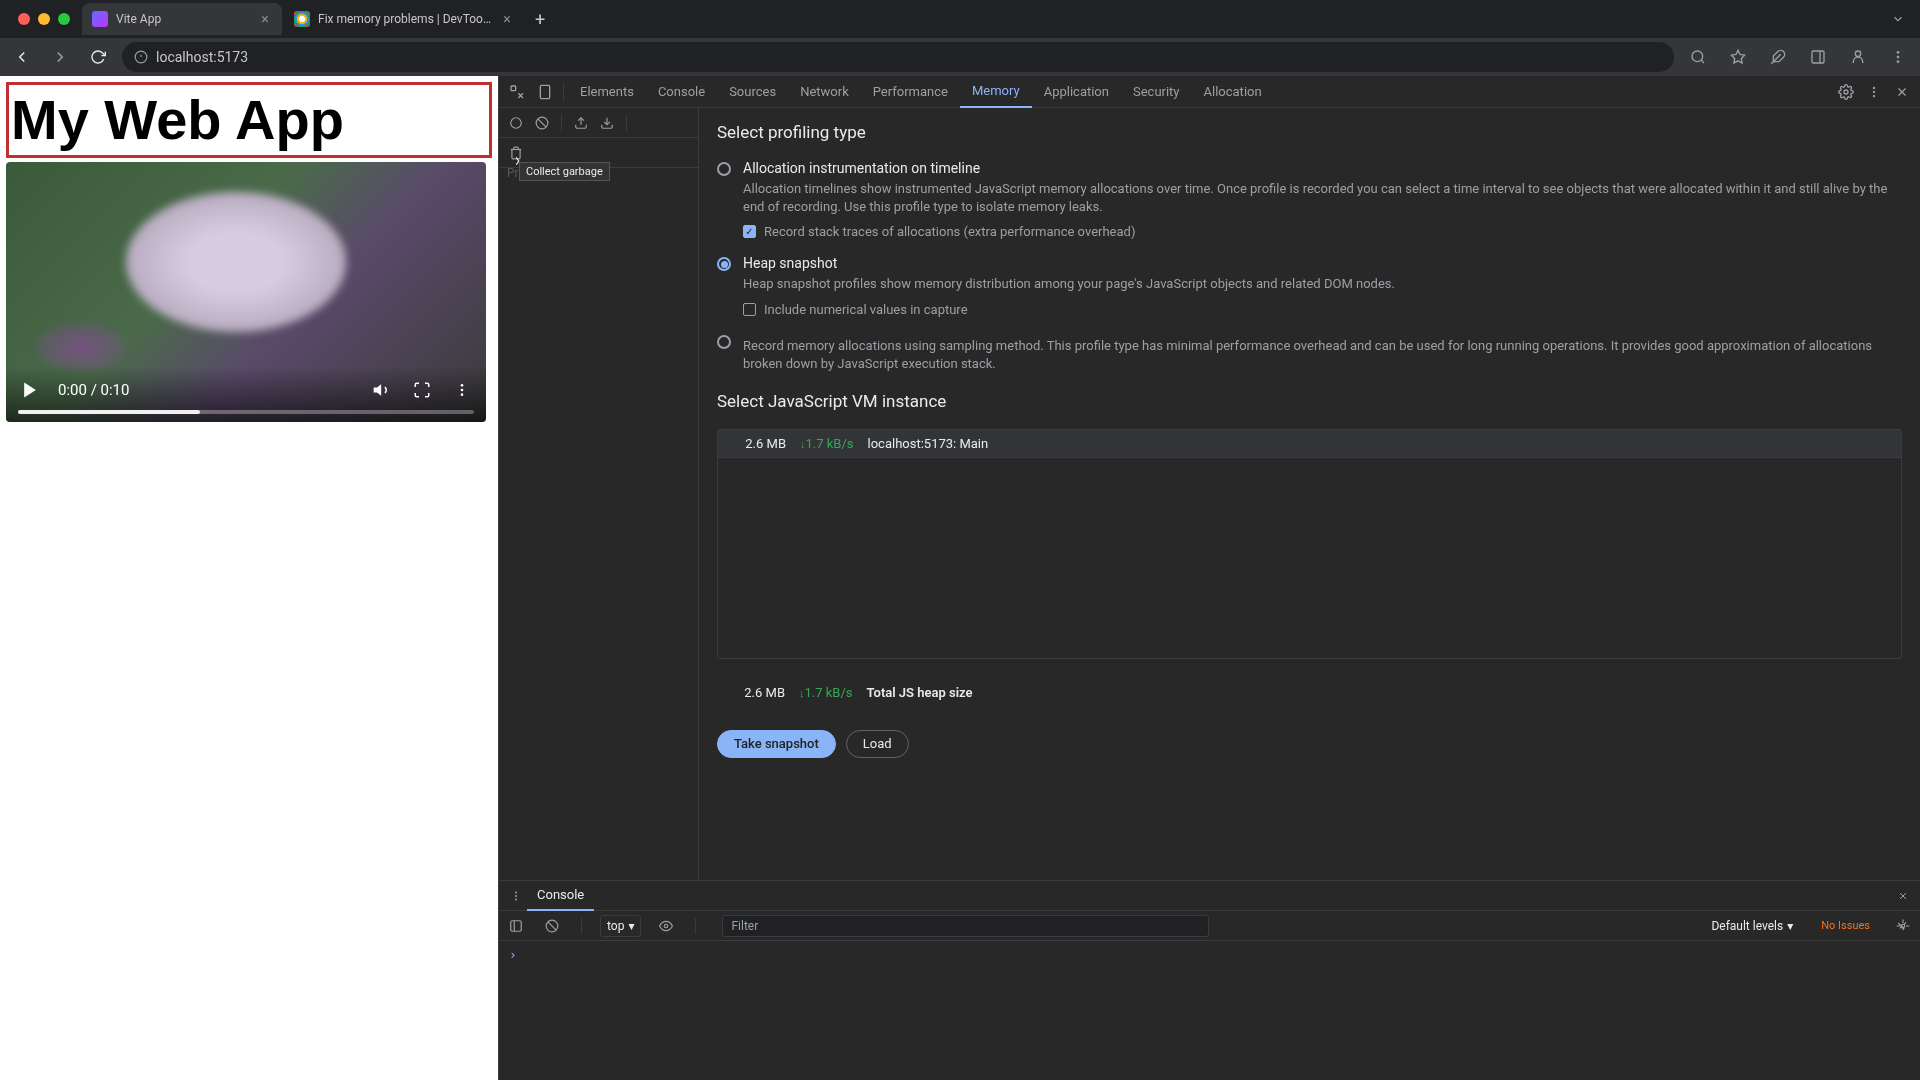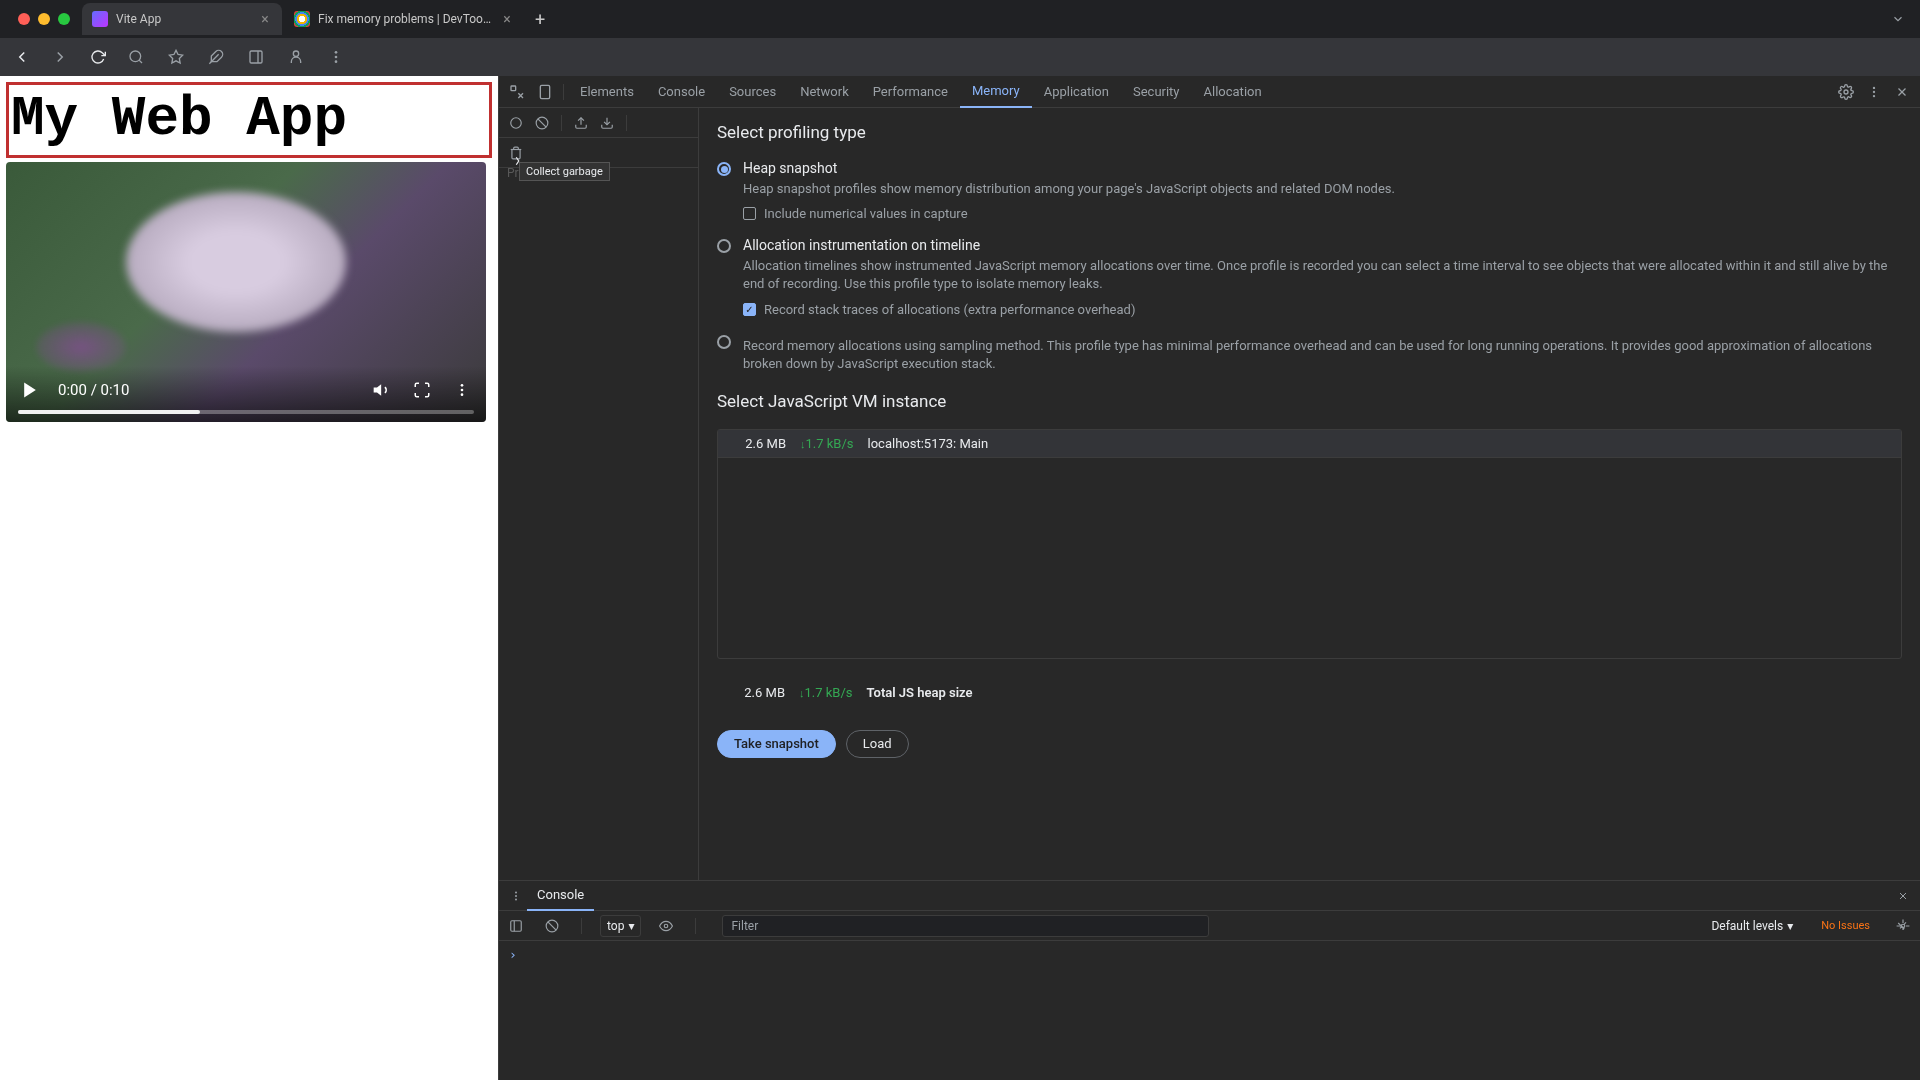--- a/index.html
+++ b/index.html
@@ -25,21 +25,21 @@
 .nav-btn.enabled { color: #e8eaed; }
 .address-bar { flex: 1; display: flex; align-items: center; height: 30px; background: #202124; border-radius: 15px; padding: 0 12px; gap: 8px; color: #c8c8c8; font-size: 14px; }
 .addr-icon { color: #9aa0a6; }
 .right-icons { display: flex; gap: 12px; align-items: center; }
 
 .content-area { display: flex; height: calc(100% - 76px); }
 
 
 .page-side { width: 498px; background: #fff; position: relative; }
 .page-inner { padding: 6px; }
-.app-title { font-family: Liberation Mono, monospace; font-size: 56px; font-weight: bold; color: #000; border: 3px solid #c03030; padding: 4px 2px; margin-bottom: 4px; line-height: 1.1; }
+.app-title { font-family: Liberation Sans, sans-serif; font-size: 56px; font-weight: bold; color: #000; border: 3px solid #c03030; padding: 4px 2px; margin-bottom: 4px; line-height: 1.1; }
 .video-box { width: 480px; height: 260px; background: linear-gradient(135deg, #3a5a3a 0%, #4a6a4a 40%, #5a4a6a 60%, #3a3a3a 100%); position: relative; border-radius: 4px; overflow: hidden; }
 .video-blob { position: absolute; width: 220px; height: 140px; background: radial-gradient(ellipse, #d8cce0 30%, #b8acc0 70%, transparent); border-radius: 50%; top: 30px; left: 120px; filter: blur(4px); }
 .video-blob2 { position: absolute; width: 90px; height: 50px; background: radial-gradient(ellipse, #8a4a9a, transparent); border-radius: 50%; top: 160px; left: 30px; filter: blur(3px); opacity: 0.7; }
 .video-controls { position: absolute; bottom: 0; left: 0; right: 0; height: 56px; background: linear-gradient(transparent, rgba(0,0,0,0.6)); display: flex; flex-direction: column; justify-content: flex-end; padding: 0 12px 8px; }
 .vc-row { display: flex; align-items: center; gap: 16px; color: #fff; }
 .vc-btn { width: 24px; height: 24px; display: flex; align-items: center; justify-content: center; cursor: pointer; }
 .vc-time { font-size: 15px; font-variant-numeric: tabular-nums; }
 .vc-spacer { flex: 1; }
 .vc-scrub { height: 4px; background: rgba(255,255,255,0.3); border-radius: 2px; margin-top: 8px; position: relative; }
 .vc-scrub-fill { width: 40%; height: 100%; background: rgba(255,255,255,0.9); border-radius: 2px; }
@@ -142,20 +142,30 @@
       <svg width="18" height="18" viewBox="0 0 24 24" fill="none" stroke="currentColor" stroke-width="2">
           <polyline points="9 18 15 12 9 6"></polyline>
         </svg>
     </div>
     <div class="nav-btn enabled">
       <svg width="16" height="16" viewBox="0 0 24 24" fill="none" stroke="currentColor" stroke-width="2">
           <path d="M23 4v6h-6"></path>
           <path d="M20.49 15a9 9 0 1 1-2.12-9.36L23 10"></path>
         </svg>
     </div>
+    <div class="address-bar">
+      <span class="addr-icon">
+        <svg width="14" height="14" viewBox="0 0 24 24" fill="none" stroke="currentColor" stroke-width="2">
+            <circle cx="12" cy="12" r="10"></circle>
+            <line x1="12" y1="8" x2="12" y2="12"></line>
+            <line x1="12" y1="16" x2="12.01" y2="16"></line>
+          </svg>
+      </span>
+      <span>localhost:5173</span>
+    </div>
     <div class="right-icons">
       <div class="nav-btn">
           <svg width="16" height="16" viewBox="0 0 24 24" fill="none" stroke="currentColor" stroke-width="2">
             <circle cx="11" cy="11" r="8"></circle>
             <line x1="21" y1="21" x2="16.65" y2="16.65"></line>
           </svg>
         </div>
       <div class="nav-btn">
           <svg width="16" height="16" viewBox="0 0 24 24" fill="none" stroke="currentColor" stroke-width="2">
             <polygon points="12 2 15.09 8.26 22 9.27 17 14.14 18.18 21.02 12 17.77 5.82 21.02 7 14.14 2 9.27 8.91 8.26 12 2"></polygon>
@@ -323,46 +333,46 @@
           <div class="tooltip">Collect garbage</div>
           <div class="profiles-label" style="opacity:0.5">Profiles</div>
         </div>
       </div>
 
       <div class="dt-main">
         <div class="section-title">Select profiling type</div>
         <div class="radio-group">
 
           <div class="radio-item">
-            <div class="radio-circle">
-                <div class="radio-dot"></div>
-              </div>
-            <div class="radio-body">
-              <div class="radio-label">Heap snapshot</div>
-              <div class="radio-desc">Heap snapshot profiles show memory distribution among your page's JavaScript objects and related DOM nodes.</div>
-              <div class="checkbox-row">
-                <span class="checkbox"></span>
-                <span>Include numerical values in capture</span>
-              </div>
-            </div>
-          </div>
-
-          <div class="radio-item">
             <div class="radio-circle unchecked"></div>
             <div class="radio-body">
               <div class="radio-label">Allocation instrumentation on timeline</div>
               <div class="radio-desc">Allocation timelines show instrumented JavaScript memory allocations over time. Once profile is recorded you can select a time interval to see objects that were allocated within it and still alive by the end of recording. Use this profile type to isolate memory leaks.</div>
               <div class="checkbox-row">
                 <span class="checkbox checked">✓</span>
                 <span>Record stack traces of allocations (extra performance overhead)</span>
               </div>
             </div>
           </div>
 
           <div class="radio-item">
+            <div class="radio-circle">
+                <div class="radio-dot"></div>
+              </div>
+            <div class="radio-body">
+              <div class="radio-label">Heap snapshot</div>
+              <div class="radio-desc">Heap snapshot profiles show memory distribution among your page's JavaScript objects and related DOM nodes.</div>
+              <div class="checkbox-row">
+                <span class="checkbox"></span>
+                <span>Include numerical values in capture</span>
+              </div>
+            </div>
+          </div>
+
+          <div class="radio-item">
             <div class="radio-circle unchecked"></div>
             <div class="radio-body">
               <div class="radio-desc">Record memory allocations using sampling method. This profile type has minimal performance overhead and can be used for long running operations. It provides good approximation of allocations broken down by JavaScript execution stack.</div>
             </div>
           </div>
         </div>
 
         <div class="section-title">Select JavaScript VM instance</div>
         <div class="vm-list">
           <div class="vm-row">

